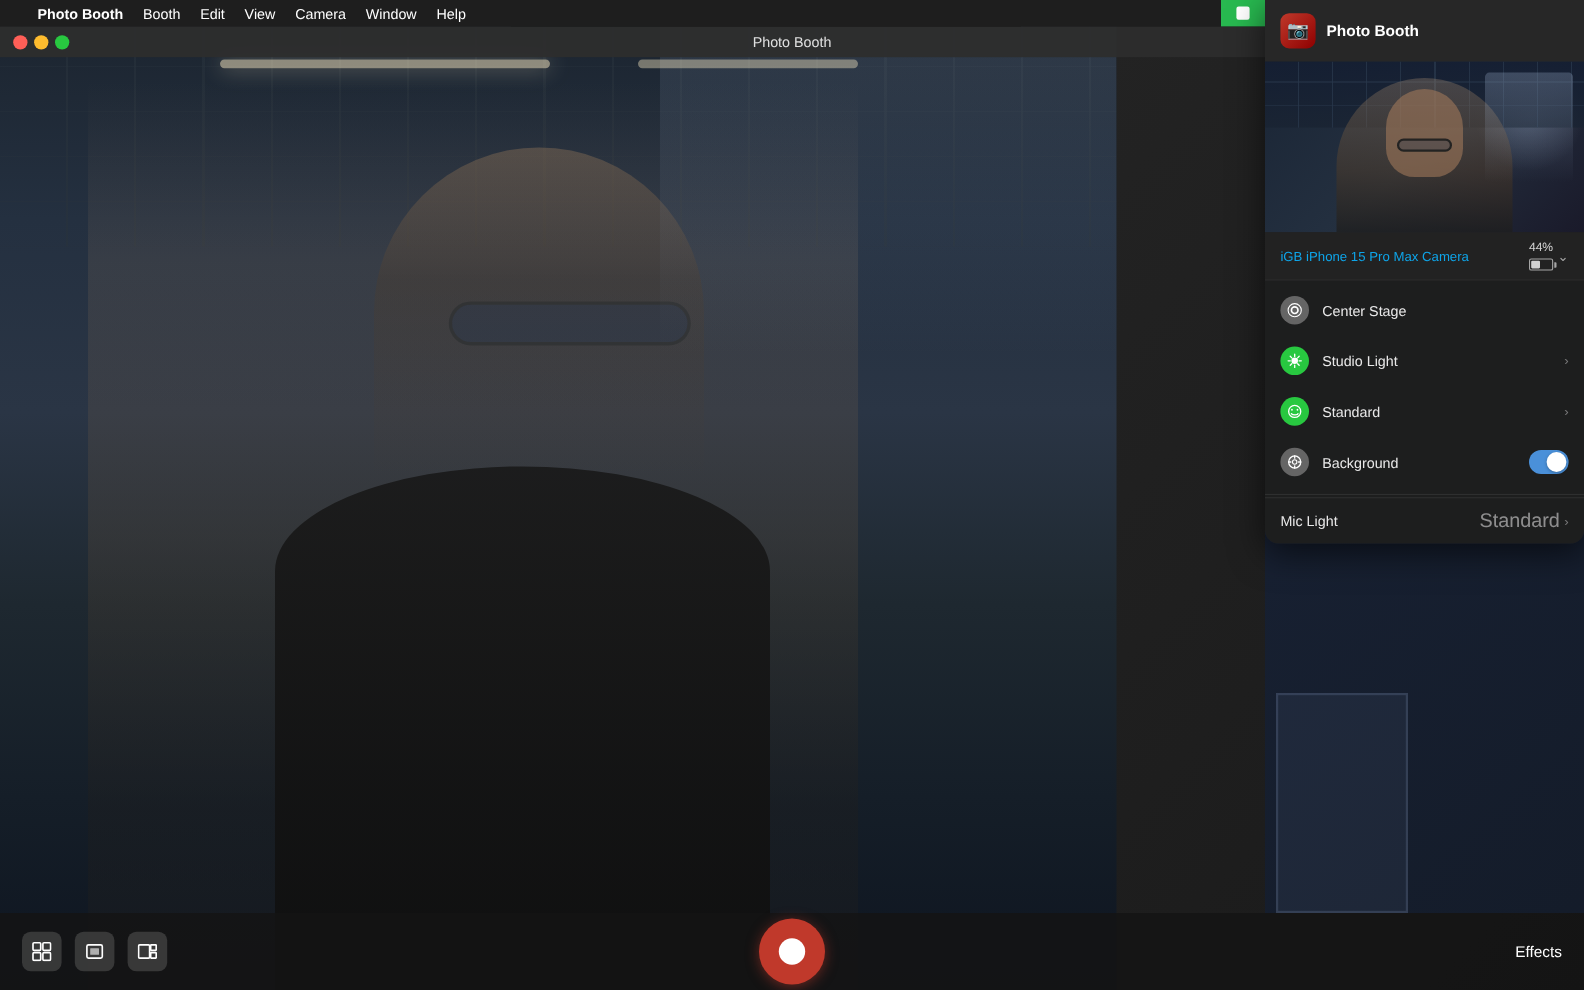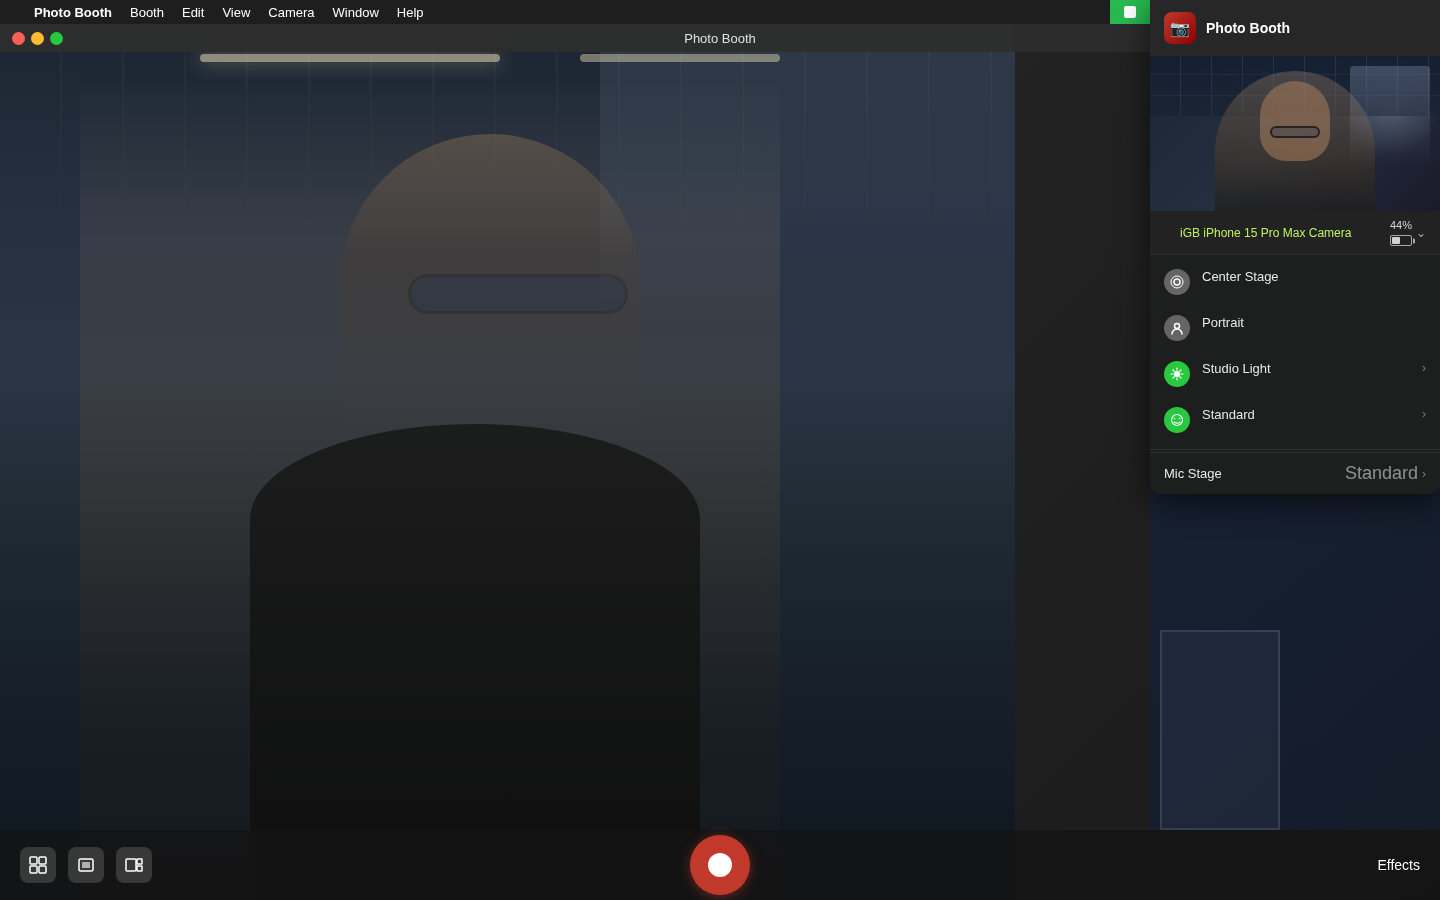--- a/index.html
+++ b/index.html
@@ -270,24 +270,23 @@
     
     .camera-device-row {
       display: flex;
       align-items: center;
       padding: 8px 14px;
       background: rgba(35,35,35,0.95);
       border-bottom: 1px solid rgba(255,255,255,0.05);
     }
     .device-name {
       font-size: 12px;
-      color: #bef264;
+      color: #0ea5e9;
       font-weight: 500;
       flex: 1;
-      margin-left: 16px;
     }
     .battery-indicator {
       display: flex;
       align-items: center;
       gap: 4px;
       font-size: 11px;
       color: rgba(255,255,255,0.8);
       flex-direction: column;
     }
     .battery-bar {
@@ -322,20 +321,21 @@
       font-size: 12px;
       margin-left: 4px;
     }
 
     
     .menu-items {
       padding: 4px 0;
     }
     .menu-item {
       display: flex;
+      align-items: center;
       padding: 10px 14px;
       cursor: pointer;
       gap: 12px;
       transition: background 0.1s;
     }
     .menu-icon {
       width: 26px;
       height: 26px;
       border-radius: 50%;
       display: flex;
@@ -596,29 +596,20 @@
     <div class="menu-item">
       <div class="menu-icon gray">
         <svg width="14" height="14" viewBox="0 0 14 14" fill="none">
           <circle cx="7" cy="7" r="3" stroke="white" stroke-width="1.5"></circle>
           <circle cx="7" cy="7" r="6" stroke="white" stroke-width="1"></circle>
         </svg>
       </div>
       <span class="menu-label">Center Stage</span>
     </div>
 
-    <div class="menu-item">
-      <div class="menu-icon gray">
-        <svg width="14" height="14" viewBox="0 0 14 14" fill="none">
-          <circle cx="7" cy="5" r="2.5" stroke="white" stroke-width="1.5"></circle>
-          <path d="M2 13c0-2.761 2.239-5 5-5s5 2.239 5 5" stroke="white" stroke-width="1.5" stroke-linecap="round"></path>
-        </svg>
-      </div>
-      <span class="menu-label">Portrait</span>
-    </div>
 
     <div class="menu-item">
       <div class="menu-icon green">
         <svg width="14" height="14" viewBox="0 0 14 14" fill="none">
           <circle cx="7" cy="7" r="3" fill="white"></circle>
           <path d="M7 1v2M7 11v2M1 7h2M11 7h2M2.929 2.929l1.414 1.414M9.657 9.657l1.414 1.414M2.929 11.071l1.414-1.414M9.657 4.343l1.414-1.414" stroke="white" stroke-width="1.2" stroke-linecap="round"></path>
         </svg>
       </div>
       <span class="menu-label">Studio Light</span>
       <span class="menu-chevron">›</span>
@@ -630,24 +621,38 @@
           <circle cx="7" cy="7" r="5.5" stroke="white" stroke-width="1.2"></circle>
           <circle cx="4.5" cy="5.5" r="0.8" fill="white"></circle>
           <circle cx="9.5" cy="5.5" r="0.8" fill="white"></circle>
           <path d="M4 9c.8 1.5 6 1.5 6 0" stroke="white" stroke-width="1.2" stroke-linecap="round"></path>
         </svg>
       </div>
       <span class="menu-label">Standard</span>
       <span class="menu-chevron">›</span>
     </div>
 
+    <div class="menu-item">
+      <div class="menu-icon gray">
+        <svg width="14" height="14" viewBox="0 0 14 14" fill="none">
+          <circle cx="7" cy="7" r="5.5" stroke="white" stroke-width="1.2"></circle>
+          <circle cx="7" cy="7" r="2" stroke="white" stroke-width="1"></circle>
+          <path d="M7 1.5v2M7 10.5v2M1.5 7h2M10.5 7h2" stroke="white" stroke-width="1.2" stroke-linecap="round"></path>
+        </svg>
+      </div>
+      <span class="menu-label">Background</span>
+
+      <div class="menu-toggle on">
+        <div class="menu-toggle-knob"></div>
+      </div>
+    </div>
 
 
   </div>
 
   <div class="menu-divider"></div>
 
   <div class="mic-mode-row">
-    <span class="mic-mode-label">Mic Stage</span>
+    <span class="mic-mode-label">Mic Light</span>
     <span class="mic-mode-value">Standard</span>
     <span class="menu-chevron" style="margin-left:4px;">›</span>
   </div>
 </div>
 
 </body></html>

